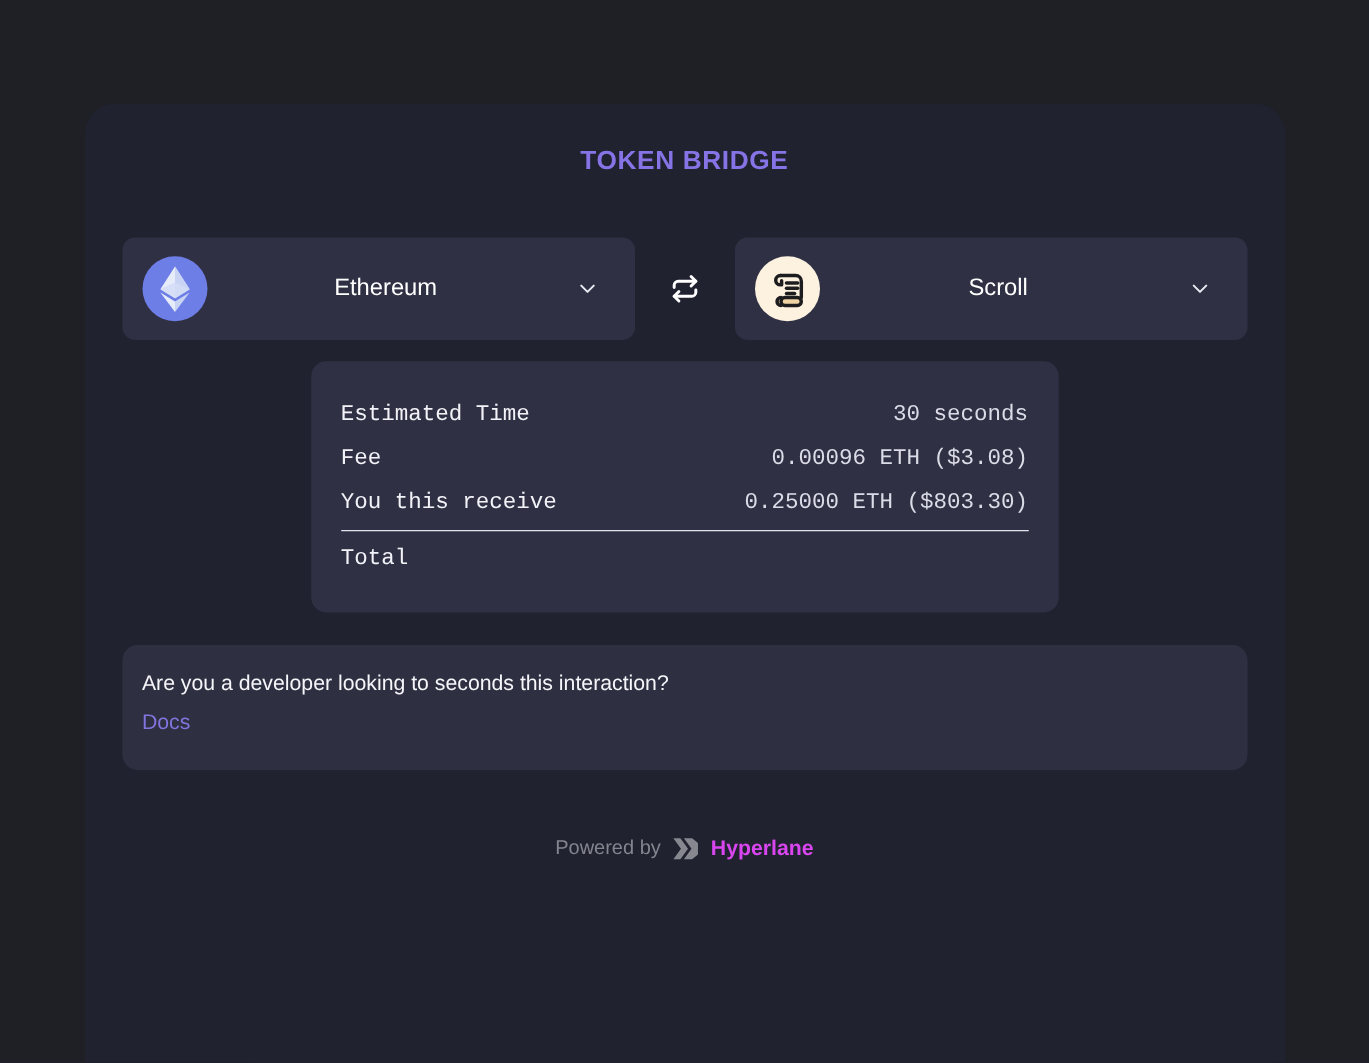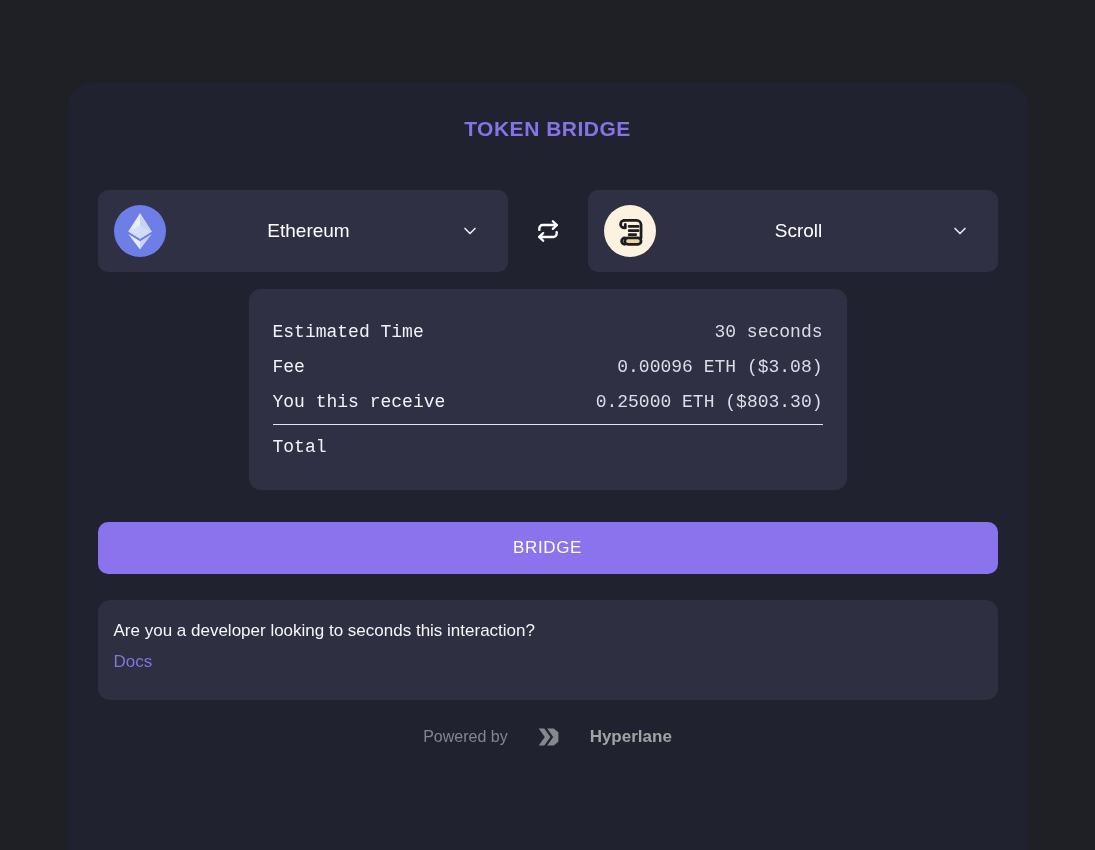--- a/index.html
+++ b/index.html
@@ -83,25 +83,25 @@
   .dev-box {
     margin-top:26px;
     height:100px;
     background:#2e2f40;
     border-radius:12px;
     padding:17px 16px;
   }
   .dev-question { font-size:17px; color:#f5f5fa; line-height:28px; }
   .docs-link { display:inline-block; margin-top:7px; font-size:17px; color:#8273dd; text-decoration:none; cursor:pointer; }
   .footer {
-    margin-top:22px;
-    display:flex; align-items:center; justify-content:center; gap:26px;
+    margin-top:48px;
+    display:flex; align-items:center; justify-content:center; gap:5px;
     color:#85858f; font-size:16px;
   }
-  .brand-name { color:#a3a3a3; font-weight:bold; font-size:17px; }
+  .brand-name { color:#d946ef; font-weight:bold; font-size:17px; }
   .hyperlane-mark { width:30px; height:30px; display:flex; align-items:center; }
   svg { display:block; }
 </style>
 </head>
 <body>
 
 <div class="card">
 
   <div class="title">TOKEN BRIDGE</div>
 
@@ -170,21 +170,20 @@
     <div class="sum-row">
       <span class="sum-label">You this receive</span>
       <span class="sum-value">0.25000 ETH ($803.30)</span>
     </div>
     <hr class="divider">
     <div class="sum-row">
       <span class="sum-label">Total</span>
     </div>
   </div>
 
-  <button class="bridge-btn">BRIDGE</button>
 
   <div class="dev-box">
     <div class="dev-question">Are you a developer looking to seconds this interaction?</div>
     <a class="docs-link">Docs</a>
   </div>
 
   <div class="footer">
     <span>Powered by</span>
     <span class="hyperlane-mark">
       <svg width="30" height="30" viewBox="0 0 32 32" fill="#87878f">

